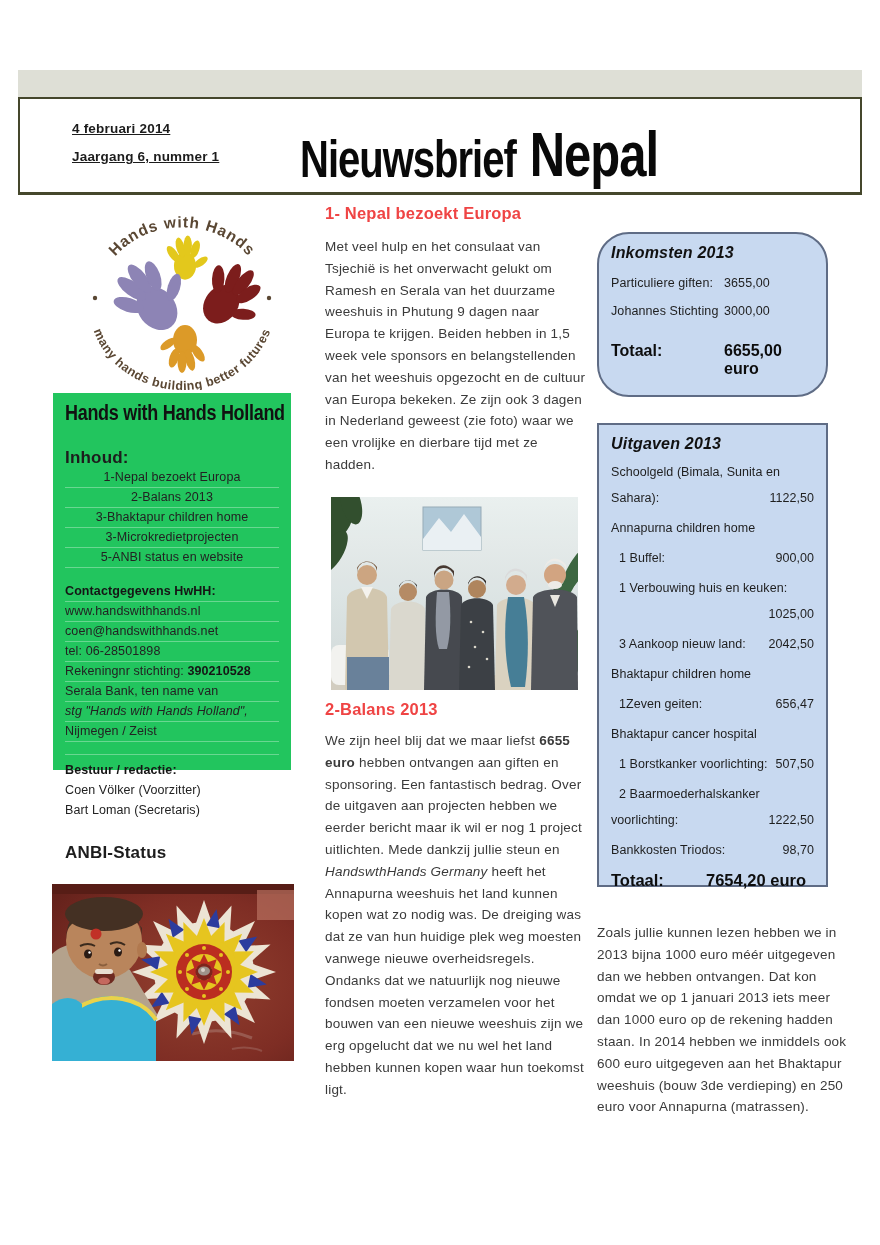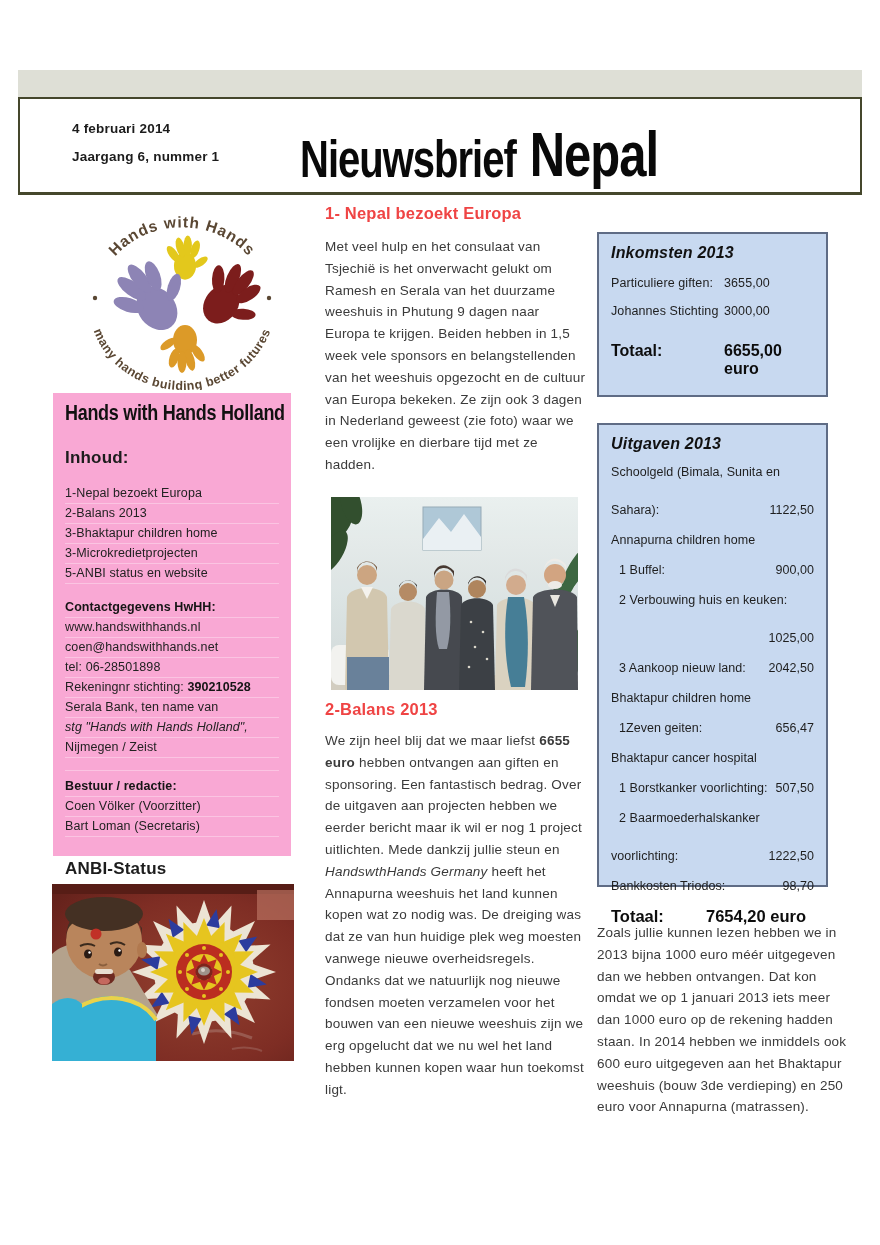--- a/index.html
+++ b/index.html
@@ -4,36 +4,36 @@
 <style>
   html,body{margin:0;padding:0;background:#ffffff;}
   .page{position:relative;width:880px;height:1245px;background:#fff;overflow:hidden;
         font-family:"Liberation Sans",sans-serif;color:#383838;}
 
   
   .band{position:absolute;left:18px;top:70px;width:844px;height:27px;background:#dedfd6;}
   .masthead{position:absolute;left:18px;top:97px;width:840px;height:93px;background:#fff;
             border:2px solid #45472c;border-bottom-width:3px;}
   .date-block{position:absolute;left:52px;top:16px;font-size:13.5px;font-weight:bold;
-              color:#1c1c1c;line-height:28px;letter-spacing:.2px;}
+              color:#1c1c1c;line-height:28px;letter-spacing:.2px;text-decoration:underline;}
   .m-title{position:absolute;left:280px;top:10px;width:470px;height:72px;display:flex;
            align-items:flex-end;gap:14px;}
   .m-title span{display:inline-block;font-weight:bold;color:#090909;line-height:.86;
                 transform:scaleY(1.28);transform-origin:bottom;letter-spacing:-1px;}
   .t1{font-size:40px;}
   .t2{font-size:49px;}
 
   
   .logo{position:absolute;left:73px;top:202px;width:218px;height:188px;}
-  .sidebar{position:absolute;left:53px;top:393px;width:238px;height:463px;background:#f9a8d4;
+  .sidebar{position:absolute;left:53px;top:393px;width:238px;height:377px;background:#22c55e;
            box-sizing:border-box;padding:8px 12px 0 12px;color:#222;}
   .sb-title{font-size:18px;font-weight:bold;color:#111;transform:scaleY(1.2);
             transform-origin:top left;letter-spacing:-.3px;white-space:nowrap;}
   .sb-inhoud{margin-top:26px;font-size:17px;color:#1d1d1d;font-weight:bold;letter-spacing:.2px;}
-  .sb-toc{margin-top:16px;}
+  .sb-toc{text-align:center;}
   .sb-row{font-size:12.5px;line-height:15px;padding:2px 0 2px 0;
           border-bottom:1px solid rgba(255,255,255,.32);letter-spacing:.1px;}
   .sb-contact{margin-top:14px;}
   .sb-bold{font-weight:bold;color:#151515;}
   .sb-it{font-style:italic;}
   .sb-gap{height:12px;border-bottom:1px solid rgba(255,255,255,.32);}
   .sb-anbi{margin-top:22px;font-size:17px;font-weight:bold;color:#1d1d1d;letter-spacing:.2px;}
 
   .child-photo{position:absolute;left:52px;top:884px;width:242px;height:177px;}
 
@@ -45,32 +45,32 @@
   .para{position:absolute;width:262px;font-size:13.5px;line-height:21.8px;color:#3a3a3a;
         letter-spacing:.2px;text-align:left;}
   .p1a{left:325px;top:236px;}
   .p2a{left:325px;top:730px;}
   .p3a{left:597px;top:922px;width:250px;}
   .group-photo{position:absolute;left:331px;top:497px;width:247px;height:193px;}
 
   
   .bluebox{position:absolute;left:597px;width:231px;background:#c8d9f0;border:2px solid #5f6c85;
            box-sizing:border-box;padding:10px 12px;color:#1e1e1e;}
-  .inkomsten{top:232px;height:165px;}
+  .inkomsten{top:232px;height:165px;border-radius:32px;}
   .uitgaven{top:423px;height:464px;}
   .bb-title{font-size:16px;font-weight:bold;font-style:italic;color:#111;letter-spacing:.2px;}
   .ink-row{display:grid;grid-template-columns:113px 1fr;font-size:12.5px;margin-top:14px;
            letter-spacing:.1px;}
   .ink-total{display:grid;grid-template-columns:113px 1fr;margin-top:24px;font-size:16px;
              font-weight:bold;color:#0d0d0d;}
   .urow{display:flex;flex-wrap:wrap;font-size:12.5px;line-height:22px;margin-top:8px;
         letter-spacing:.05px;}
   .urow .uval{margin-left:auto;}
   .urow.indent{padding-left:8px;}
-  .urow.cont{margin-top:16px;justify-content:center;}
+  .urow.cont{margin-top:4px;justify-content:center;}
   .u-total{display:flex;margin-top:10px;font-size:16.5px;font-weight:bold;color:#0d0d0d;}
   .u-total .uval{margin-left:auto;padding-right:8px;}
 </style>
 </head>
 <body>
 
 <div class="page">
 
   <div class="band"></div>
   <div class="masthead">
@@ -361,21 +361,21 @@
       </div>
     <div class="urow">
         <span class="ulabel">Annapurna children home</span>
         <span class="uval"></span>
       </div>
     <div class="urow indent">
         <span class="ulabel">1 Buffel:</span>
         <span class="uval">900,00</span>
       </div>
     <div class="urow indent">
-        <span class="ulabel">2 Verbouwing huis en keuken:</span>
+        <span class="ulabel">1 Verbouwing huis en keuken:</span>
         <span class="uval"></span>
       </div>
     <div class="urow cont">
         <span class="ulabel"></span>
         <span class="uval">1025,00</span>
       </div>
     <div class="urow indent">
         <span class="ulabel">3 Aankoop nieuw land:</span>
         <span class="uval">2042,50</span>
       </div>

